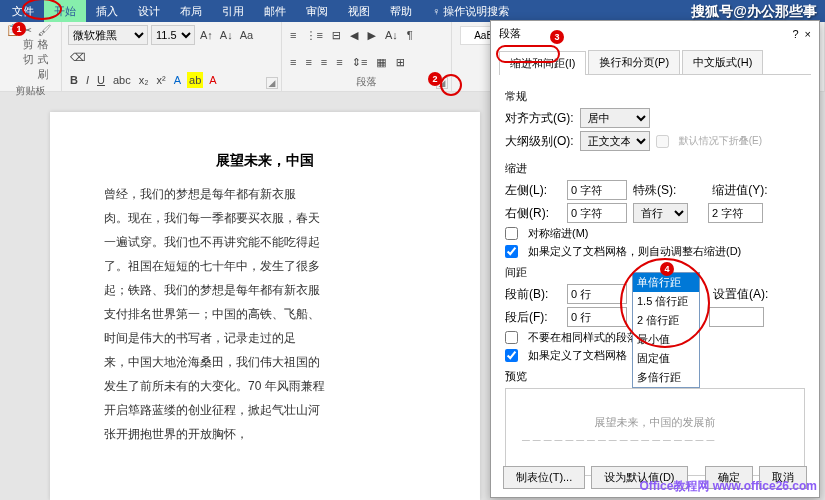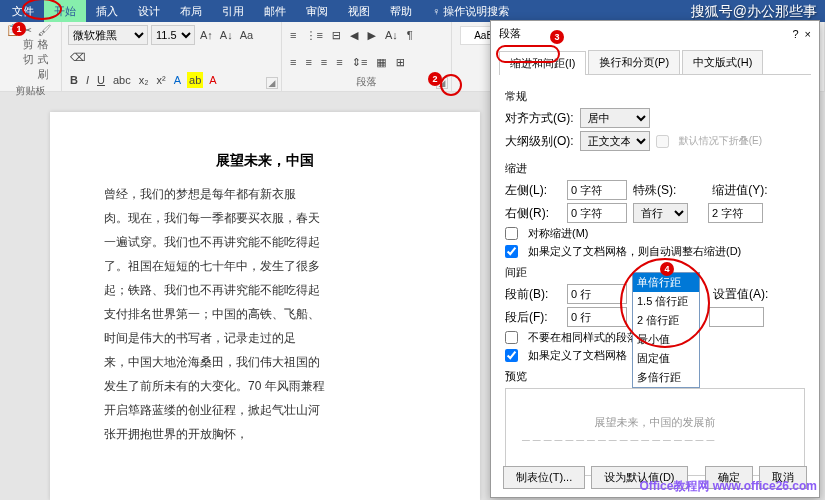--- a/index.html
+++ b/index.html
@@ -13,21 +13,21 @@
 .group-content{display:flex;align-items:center;gap:3px;flex:1}
 .btn{padding:2px;color:#444}
 .sel{font-size:11px;border:1px solid #ccc;height:20px}
 .launcher{position:absolute;bottom:2px;right:3px;font-size:9px;color:#888;width:12px;height:12px;border:1px solid #ccc;text-align:center;line-height:10px}
 .doc-area{background:#e5e5e5;padding:20px 0 0 50px;height:408px;overflow:hidden}
 .page{background:#fff;width:430px;height:100%;padding:40px 30px 0 30px;box-shadow:0 0 4px rgba(0,0,0,.15);font-family:SimSun}
 .page h3{text-align:center;font-size:14px;margin-bottom:12px}
 .page p{font-size:12px;line-height:2;text-indent:2em;color:#333}
 .styles-gallery{display:flex;gap:2px;align-items:center;padding:2px}
 .style-item{border:1px solid #ddd;padding:3px 6px;font-size:10px;background:#fff;min-width:50px;text-align:center}
-.watermark{position:absolute;top:3px;right:8px;color:#fff;font-size:14px;font-weight:normal;text-shadow:1px 1px 2px rgba(0,0,0,.5);z-index:100}
+.watermark{position:absolute;top:3px;right:8px;color:#fff;font-size:14px;font-weight:bold;text-shadow:1px 1px 2px rgba(0,0,0,.5);z-index:100}
 .footer-mark{position:absolute;bottom:5px;right:8px;color:#8b5cf6;font-size:12px;font-weight:bold;z-index:100}
 .dialog{position:absolute;top:20px;left:490px;width:330px;height:478px;background:#fff;border:1px solid #999;box-shadow:0 3px 10px rgba(0,0,0,.3);z-index:50}
 .dialog-title{padding:5px 8px;display:flex;justify-content:space-between;align-items:center;font-size:12px}
 .dialog-close{display:flex;gap:6px;font-family:Arial}
 .dialog-tabs{display:flex;border-bottom:1px solid #ccc;margin:4px 8px 0}
 .dialog-tab{padding:4px 10px;border:1px solid #ccc;border-bottom:none;margin-right:2px;background:#f5f5f5;font-size:11px}
 .dialog-tab.active{background:#fff;position:relative;top:1px}
 .dialog-body{padding:8px 14px}
 .section-label{font-size:11px;margin:6px 0 4px}
 .row{display:flex;align-items:center;gap:6px;margin:3px 0}
@@ -138,21 +138,21 @@
   </div>
 </div>
 
 <div class="doc-area">
   <div class="page">
     <h3>展望未来，中国</h3>
     <p>曾经，我们的梦想是每年都有新衣服</p>
     <p>肉。现在，我们每一季都要买衣服，春天</p>
     <p>一遍试穿。我们也不再讲究能不能吃得起</p>
     <p>了。祖国在短短的七十年中，发生了很多</p>
-    <p>起；铁路、我们也不再讲究能不能吃得起</p>
+    <p>起；铁路、我们的梦想是每年都有新衣服</p>
     <p>支付排名世界第一；中国的高铁、飞船、</p>
     <p>时间是伟大的书写者，记录走过的足</p>
     <p>来，中国大地沧海桑田，我们伟大祖国的</p>
     <p>发生了前所未有的大变化。70 年风雨兼程</p>
     <p>开启筚路蓝缕的创业征程，掀起气壮山河</p>
     <p>张开拥抱世界的开放胸怀，</p>
   </div>
 </div>
 
 <div class="dialog">

